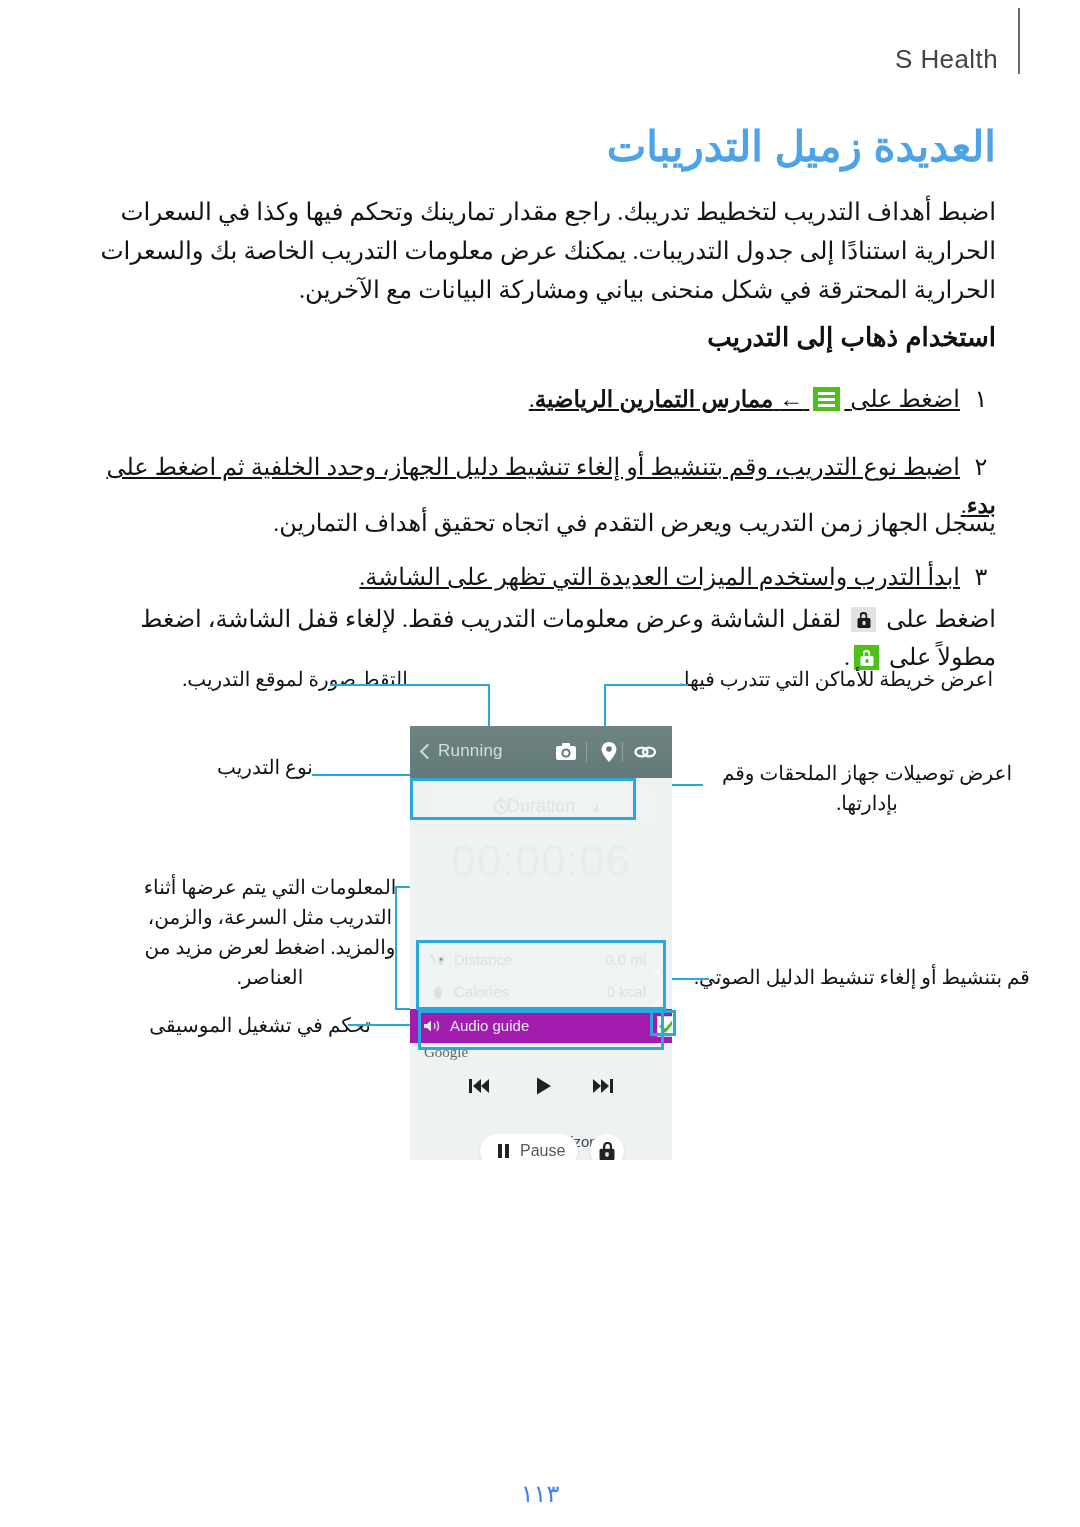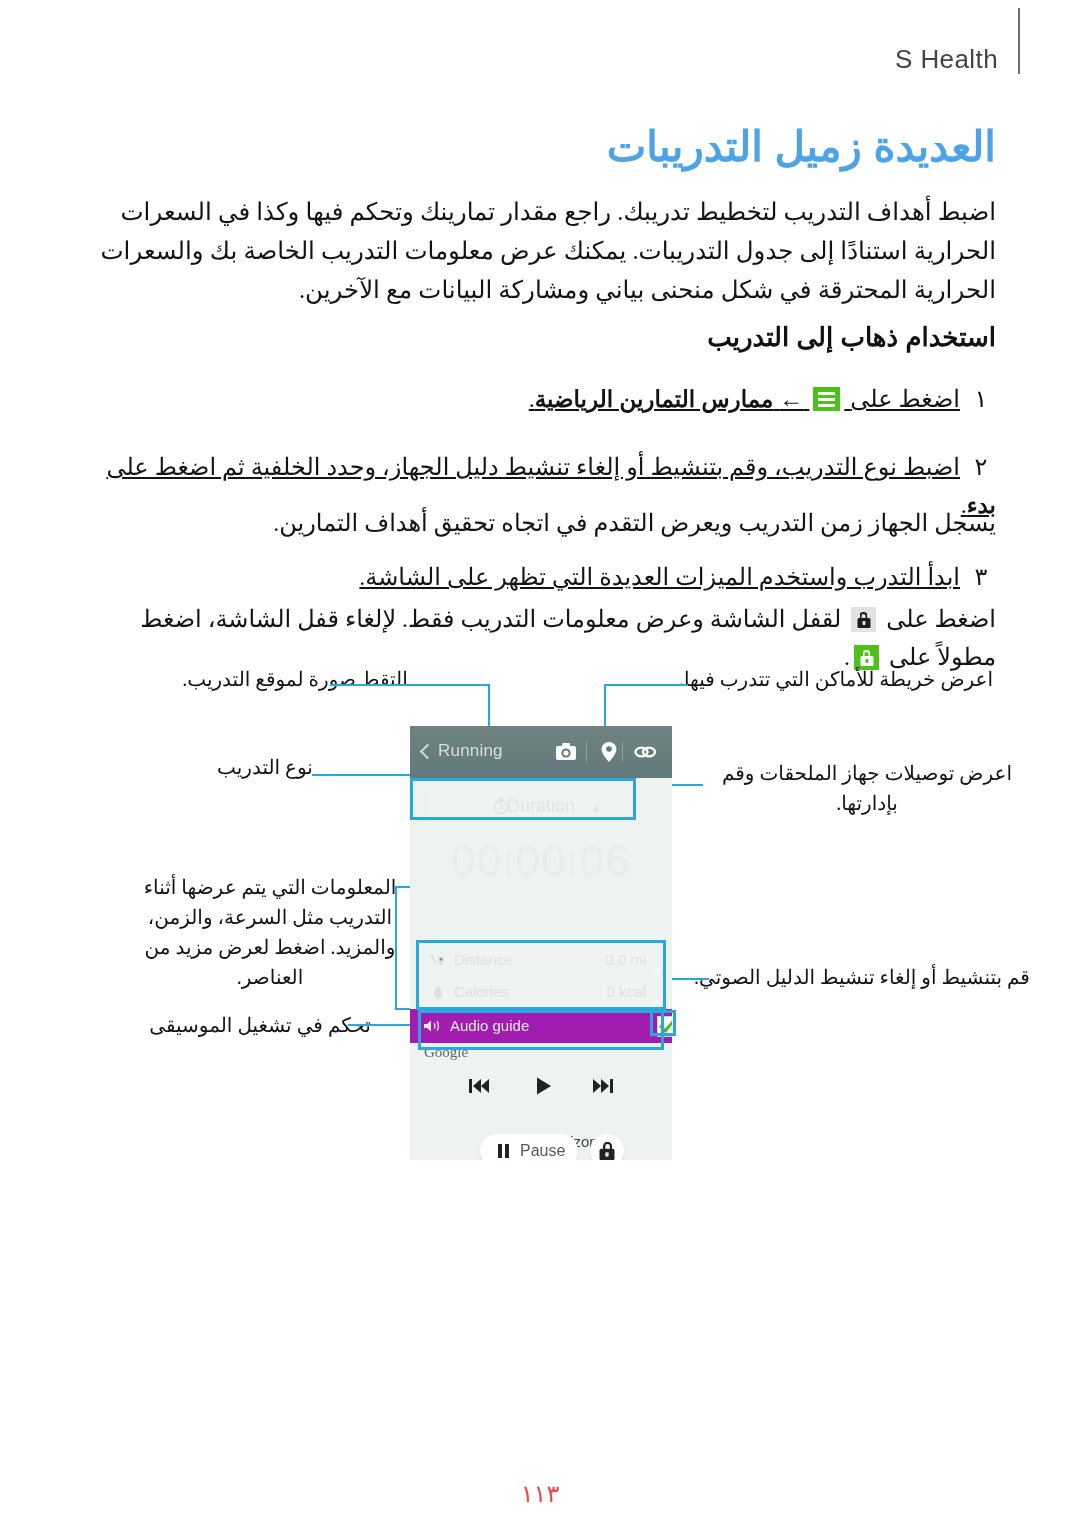--- a/index.html
+++ b/index.html
@@ -484,21 +484,21 @@
   }
   .anno.right-align { text-align: center; }
 
   
   #page-number {
     position: absolute;
     left: 0; top: 1480px;
     width: 1080px;
     text-align: center;
     font-size: 24px;
-    color: #ef4444;
+    color: #3b82f6;
   }
 </style>
 </head>
 <body>
 
 <div id="page-header">
   <div id="header-rule"></div>
   <div id="header-title">S Health</div>
 </div>
 

